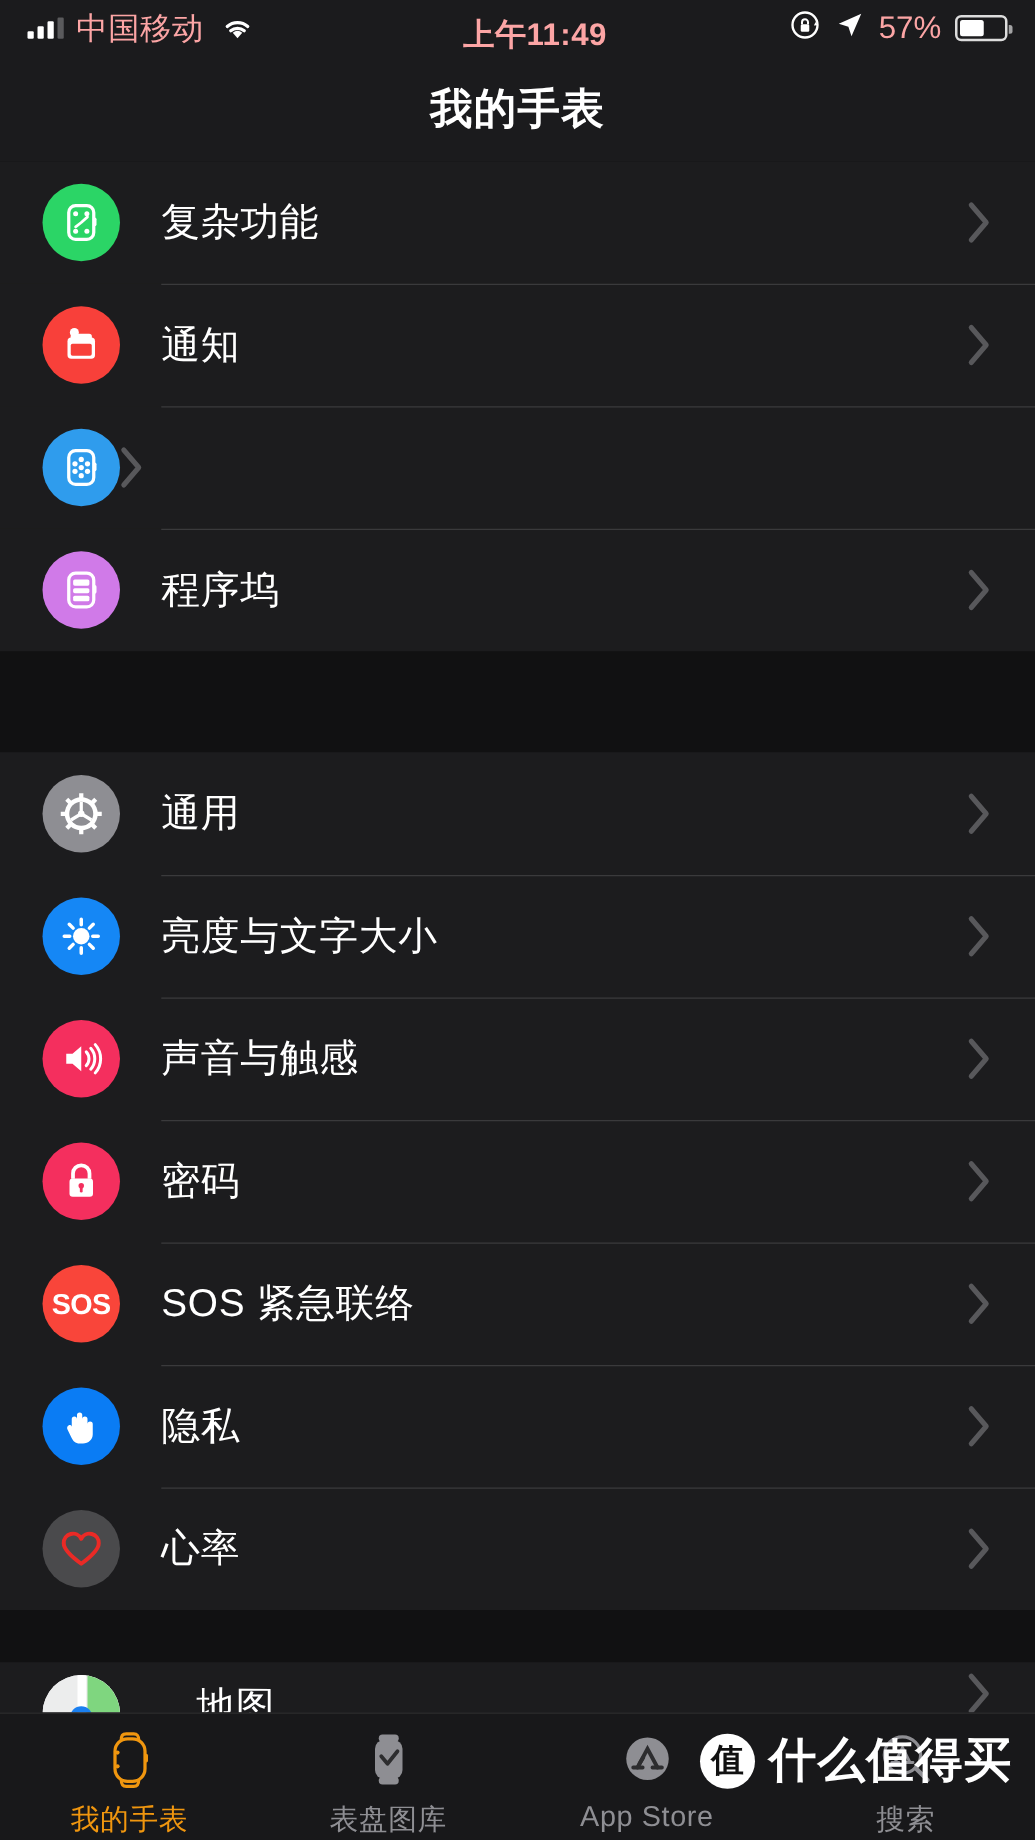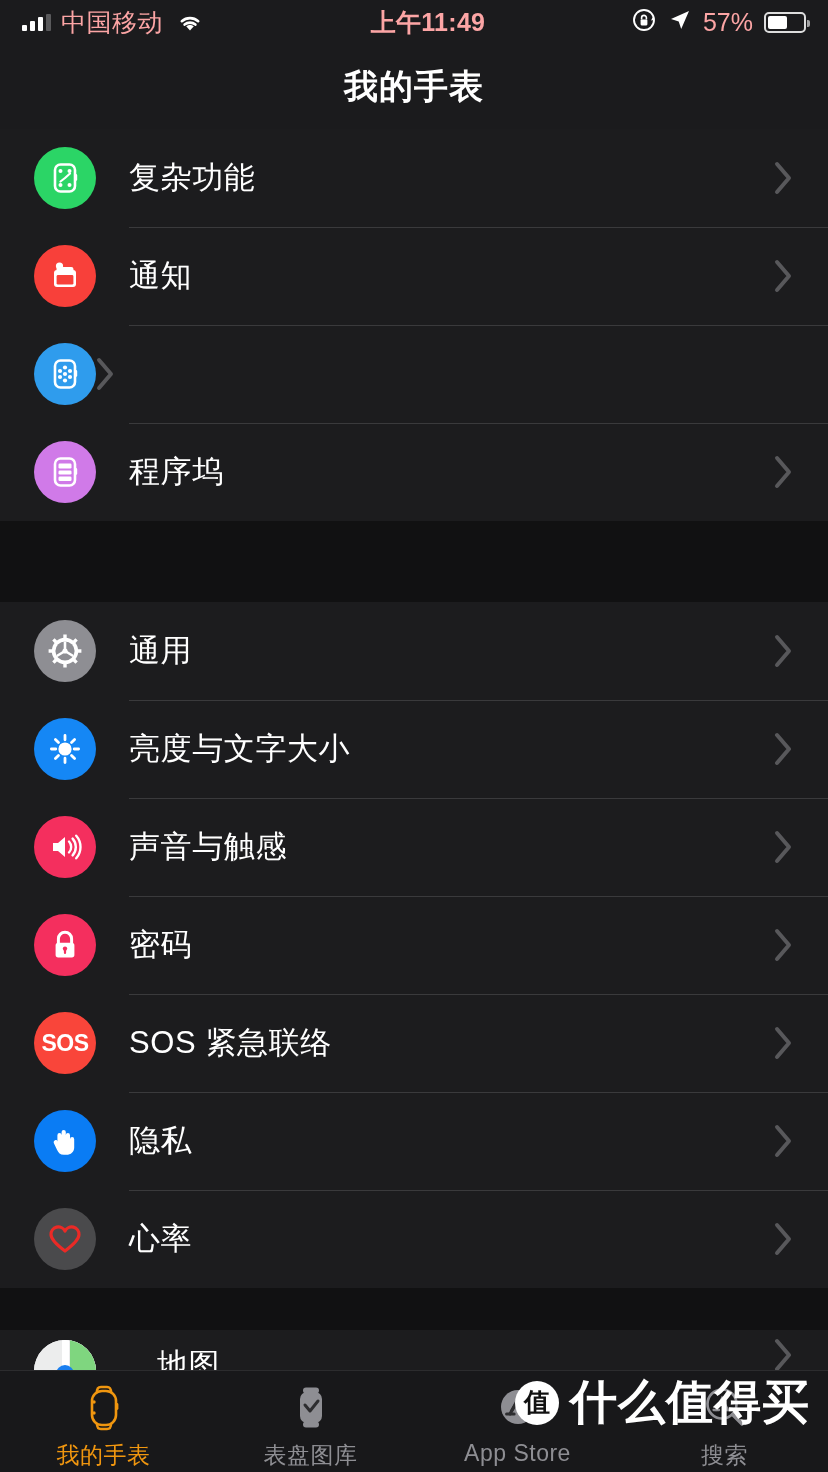--- a/index.html
+++ b/index.html
@@ -31,21 +31,21 @@
   .bars i:nth-child(1){ height:6px; }
   .bars i:nth-child(2){ height:10px; }
   .bars i:nth-child(3){ height:14px; }
   .bars i:nth-child(4){ height:17px; background:#5a5a5c; }
   .carrier{ font-size:25px; letter-spacing:.5px; }
   .wifi{ width:26px; height:19px; position:relative; margin-left:4px; }
   .wifi svg{ display:block; }
 
   .sb-center{
     position:absolute; left:0; right:0; top:0; bottom:0;
-    display:flex; align-items:center; justify-content:center;
+    display:flex; align-items:flex-end; justify-content:center;
     pointer-events:none;
     margin-left:28px;
   }
   .clock{ font-size:25px; font-weight:600; letter-spacing:.3px; }
 
   .sb-right{
     margin-left:auto;
     display:flex; align-items:center; gap:11px;
   }
   .batt-pct{ font-size:25px; font-weight:400; }
@@ -128,21 +128,21 @@
     display:flex; align-items:center; gap:11px;
     pointer-events:none;
   }
   .wm-badge{
     width:44px; height:44px; border-radius:50%;
     background:#fff; color:#111;
     display:flex; align-items:center; justify-content:center;
     font-size:26px; font-weight:700;
   }
   .wm-text{
-    color:#fff; font-size:47px; font-weight:700; letter-spacing:1px;
+    color:#fff; font-size:38px; font-weight:700; letter-spacing:1px;
   }
 </style>
 </head>
 <body>
 
 <div id="screen">
 
   <div class="statusbar">
     <div class="sb-left">
       <span class="bars">

